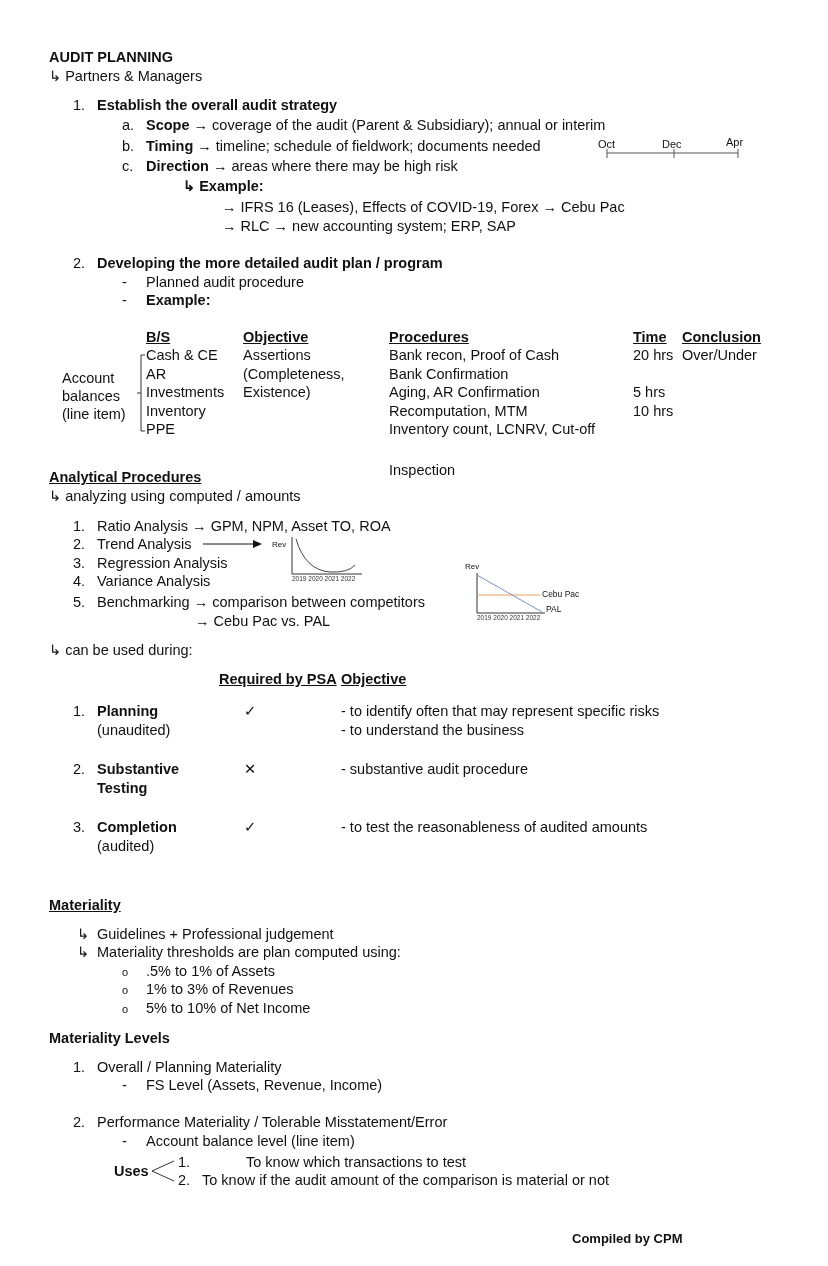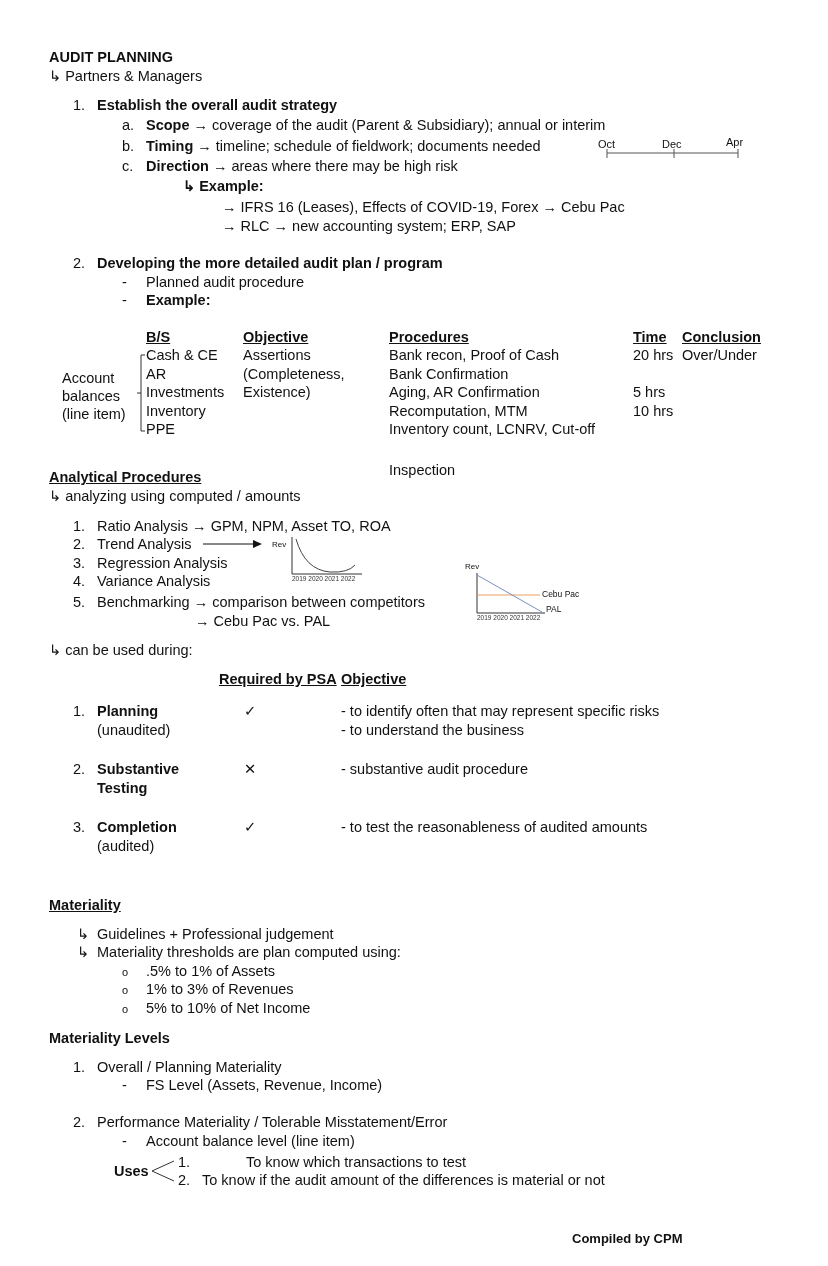--- a/index.html
+++ b/index.html
@@ -208,16 +208,16 @@
 <div class="abs" style="left:122px;top:1132px;">-</div>
 <div class="abs" style="left:146px;top:1132px;">Account balance level (line item)</div>
 
 <div class="abs b" style="left:114px;top:1162px;">Uses</div>
 <svg style="left:0;top:0;" width="828" height="1266">
   <polyline points="174,1161 152,1171 174,1181" fill="none" stroke="#333" stroke-width="1"></polyline>
 </svg>
 <div class="abs" style="left:178px;top:1153px;">1.</div>
 <div class="abs" style="left:202px;top:1153px;margin-left:44px;">To know which transactions to test</div>
 <div class="abs" style="left:178px;top:1171px;">2.</div>
-<div class="abs" style="left:202px;top:1171px;">To know if the audit amount of the differences is material or not</div>
+<div class="abs" style="left:202px;top:1171px;">To know if the audit amount of the comparison is material or not</div>
 
 <div class="abs foot" style="left:49px;top:1230px;margin-top:45px;">Reference: Sir Brad’s Lecture + Pinnacle Handouts</div>
 <div class="abs foot" style="left:572px;top:1230px;">Compiled by CPM</div>
 
 </body></html>

